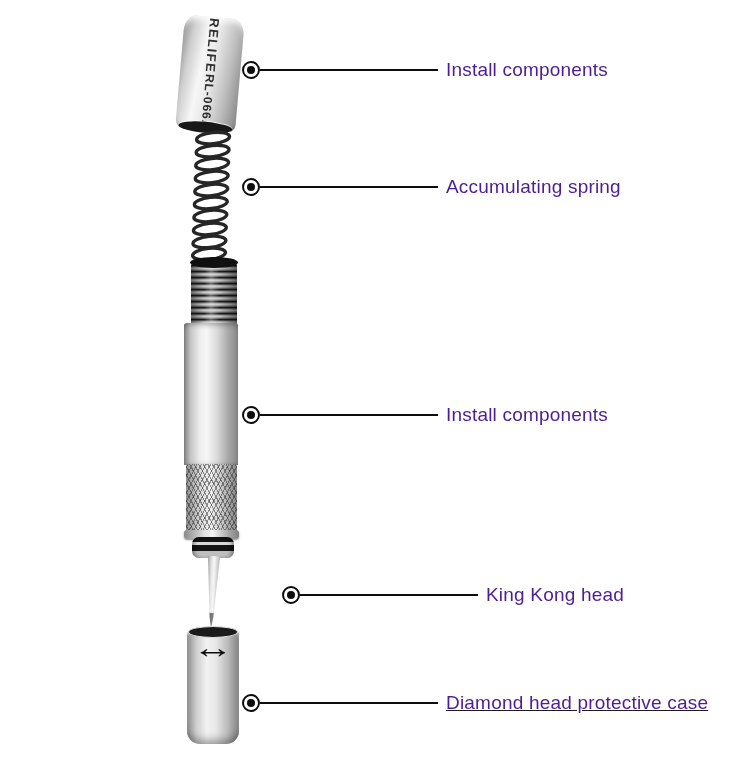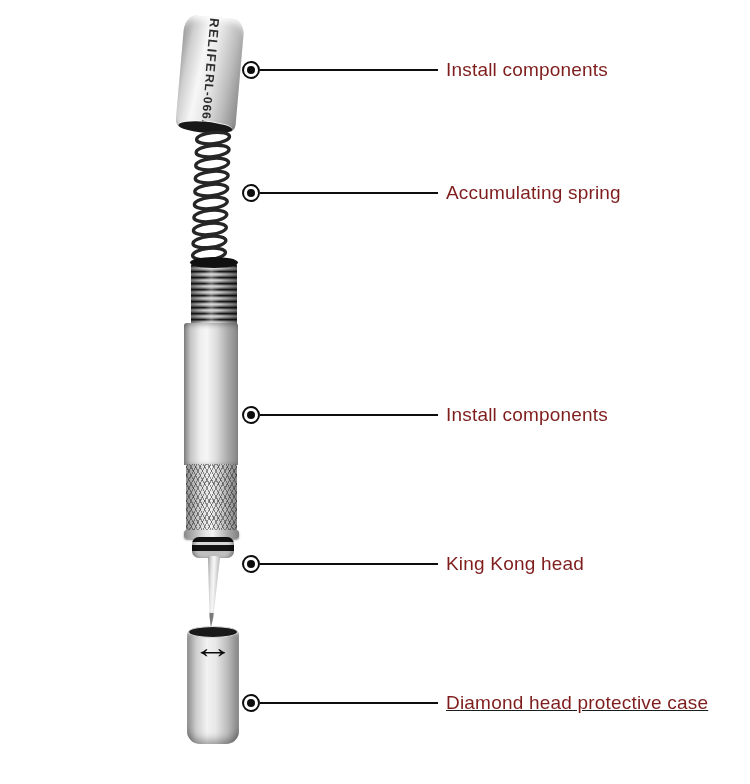--- a/index.html
+++ b/index.html
@@ -76,23 +76,23 @@
     border:1px solid #dedede;border-radius:50%;box-sizing:border-box;}
   .case-arrow{position:absolute;top:3px;left:50%;transform:translateX(-50%) scale(1.3,.95);
     font-size:32px;line-height:1;font-weight:700;color:#0a0a0a;}
 
   
   .callout{position:absolute;left:242px;height:20px;display:flex;align-items:center;}
   .dot{width:14px;height:14px;border:2px solid #0d0d0d;border-radius:50%;background:#ffffff;
     display:flex;align-items:center;justify-content:center;flex:0 0 auto;}
   .dot-inner{width:8px;height:8px;border-radius:50%;background:#0d0d0d;}
   .cline{width:178px;height:2px;background:#0d0d0d;flex:0 0 auto;}
-  .clabel{margin-left:8px;font-size:19px;letter-spacing:.2px;color:#7f1d1d;white-space:nowrap;}
+  .clabel{margin-left:8px;font-size:19px;letter-spacing:.2px;color:#4c1d95;white-space:nowrap;}
 
-  .co-1{top:60px;} .co-2{top:183px;} .co-3{top:405px;} .co-4{top:554px;} .co-5{top:693px;text-decoration:underline;}
+  .co-1{top:60px;} .co-2{top:177px;} .co-3{top:405px;} .co-4{top:585px;margin-left:40px;} .co-5{top:693px;text-decoration:underline;}
 </style>
 </head>
 <body>
 
 <div class="scene">
 
   <div class="part cap">
     <div class="cap-text">
       <div class="cap-brand">RELIFE</div>
       <div class="cap-model">RL-066A</div>

